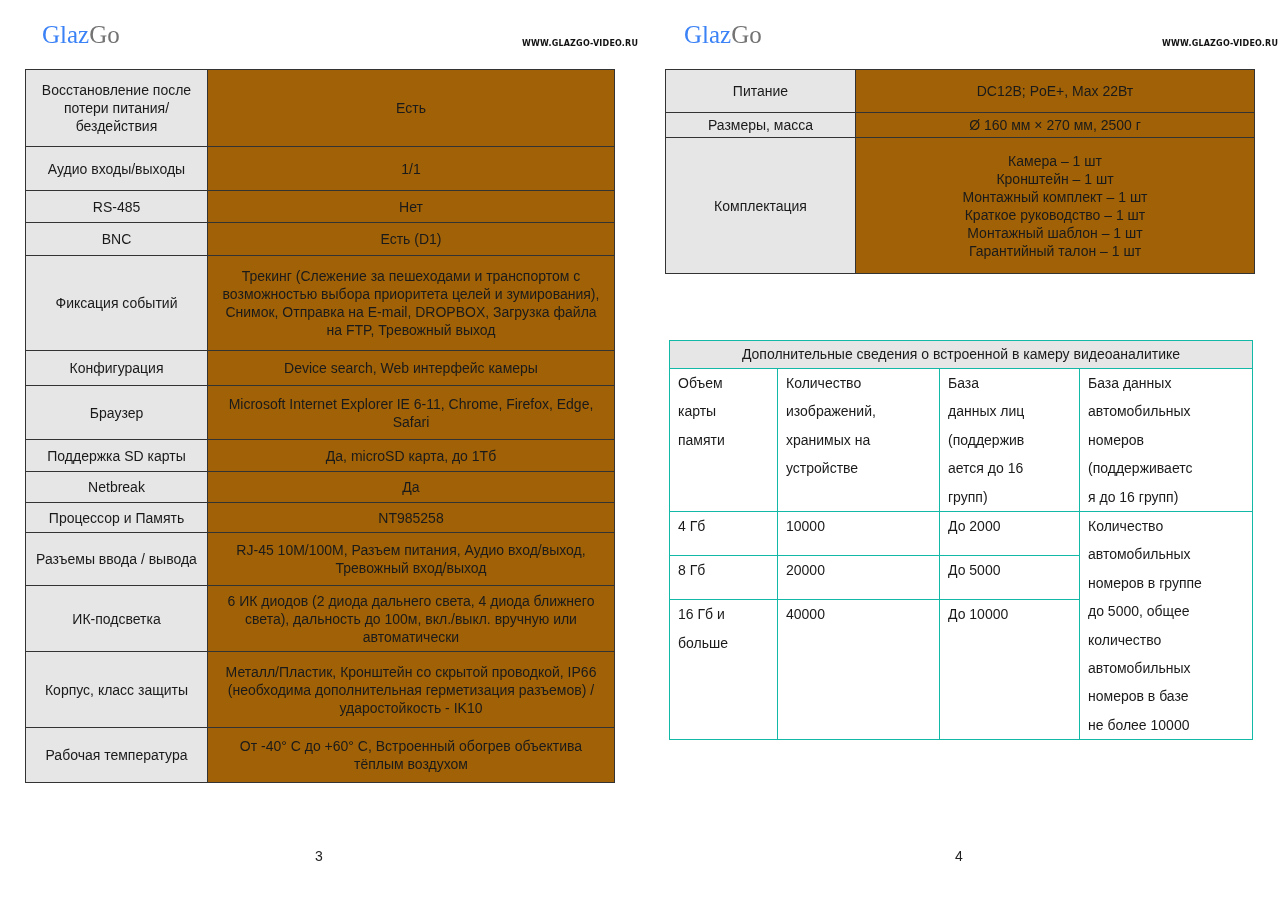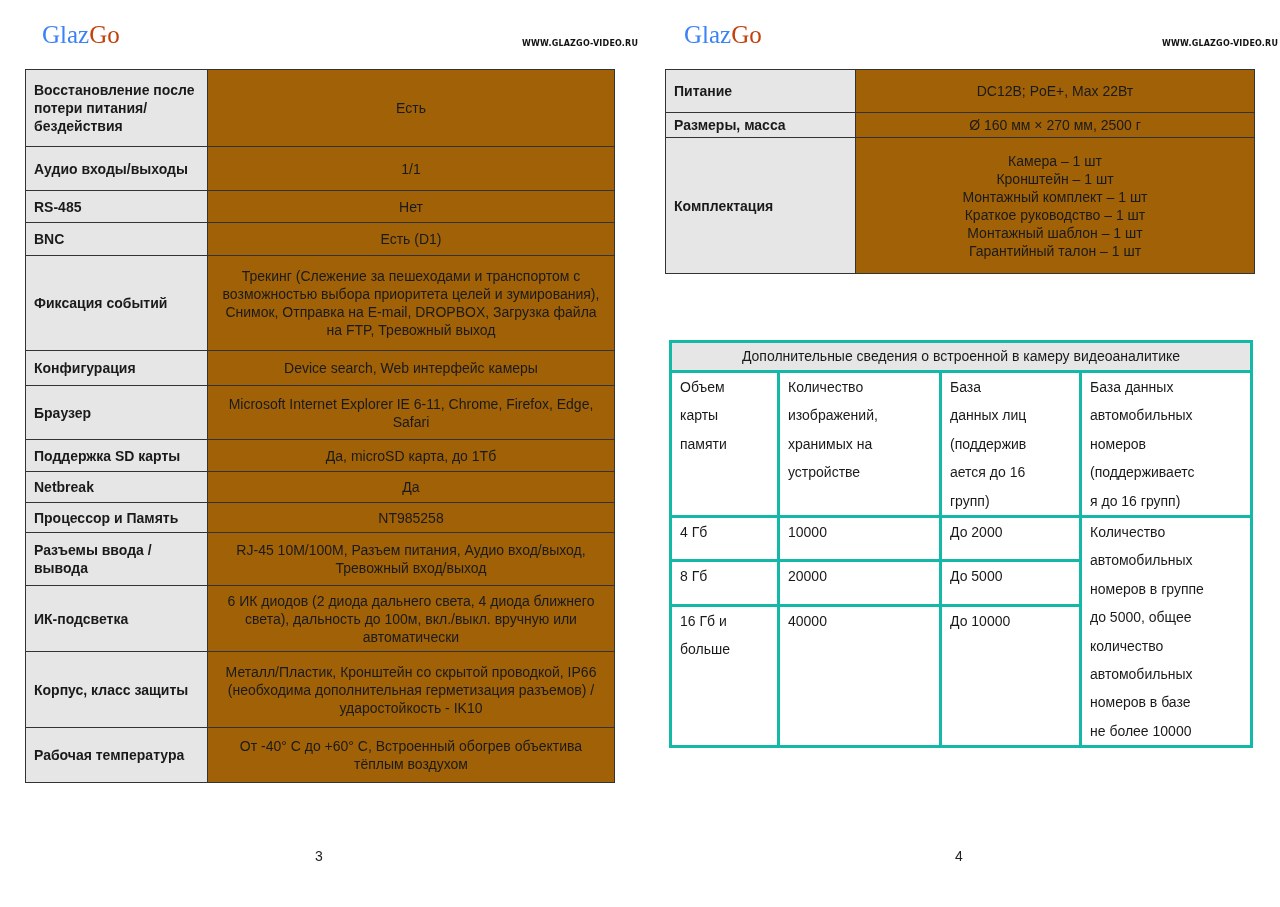--- a/index.html
+++ b/index.html
@@ -5,41 +5,41 @@
   * { box-sizing: border-box; margin: 0; padding: 0; }
   html, body { width: 1280px; height: 907px; background: #ffffff; overflow: hidden; }
   body { position: relative; font-family: "Liberation Sans", "DejaVu Sans", sans-serif; color: #1a1a1a; }
 
   .page { position: absolute; top: 0; height: 907px; }
   .page-left { left: 0; width: 640px; }
   .page-right { left: 640px; width: 640px; }
 
   .logo { position: absolute; top: 22px; font-family: "Liberation Serif", "DejaVu Serif", serif; font-size: 25px; letter-spacing: 0px; line-height: 1; }
   .logo .red { color: #3b82f6; }
-  .logo .dark { color: #c2410c; }
+  .logo .dark { color: #737373; }
   .page-left .logo { left: 42px; }
   .page-right .logo { left: 44px; }
 
   .site { position: absolute; top: 39px; font-size: 8px; font-weight: bold; letter-spacing: 0.2px; color: #111; font-family: "DejaVu Sans", sans-serif; }
   .page-left .site { left: 522px; }
   .page-right .site { left: 522px; }
 
   .spec { position: absolute; border-collapse: collapse; font-size: 14px; }
   .spec td { border: 1px solid #333; vertical-align: middle; line-height: 18px; }
-  .spec td.k { background: #e6e6e6; padding: 2px 8px; text-align: left; font-weight: bold; }
+  .spec td.k { background: #e6e6e6; padding: 2px 8px; text-align: center; }
   .spec td.v { background: #a16207; padding: 2px 8px; text-align: center; }
 
   .left-table { left: 25px; top: 69px; width: 590px; }
   .left-table td.k { width: 182px; }
 
   .right-table { left: 25px; top: 69px; width: 590px; }
   .right-table td.k { width: 190px; }
 
   .va { position: absolute; left: 29px; top: 340px; width: 584px; border-collapse: collapse; font-size: 14px; }
-  .va td { border: 3px solid #14b8a6; vertical-align: top; line-height: 28.4px; padding: 0 8px; text-align: left; }
+  .va td { border: 1px solid #14b8a6; vertical-align: top; line-height: 28.4px; padding: 0 8px; text-align: left; }
   .va .caption-cell { background: #e6e6e6; text-align: center; line-height: 22px; padding: 2px 8px 3px; }
   .va .c1 { width: 108px; }
   .va .c2 { width: 162px; }
   .va .c3 { width: 140px; }
 
   .pnum { position: absolute; top: 848px; font-size: 14px; color: #222; }
   .page-left .pnum { left: 315px; }
   .page-right .pnum { left: 315px; }
 </style>
 </head>

